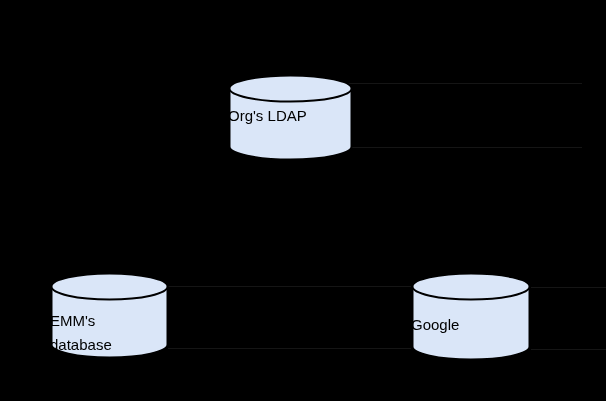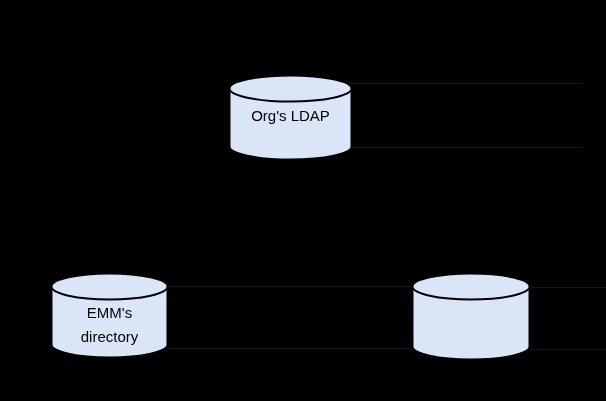--- a/index.html
+++ b/index.html
@@ -31,21 +31,21 @@
   }
   .cyl-shape {
     fill: var(--node-fill, #dae6f8);
     stroke: var(--node-stroke, #000);
     stroke-width: 2;
   }
   .label {
     position: absolute;
     left: 0;
     width: 100%;
-    text-align: center;
+    text-align: left;
     color: var(--label-text, #000);
     font-size: 15px;
     line-height: 24px;
     white-space: nowrap;
   }
 </style>
 </head>
 <body>
 
 <div class="canvas">
@@ -65,26 +65,29 @@
     <div class="label" style="top:30px">
       <div>Org's LDAP</div>
     </div>
   </div>
 
   <div class="node" style="left:50px; top:272px; width:119px; height:87px">
     <svg width="119" height="87" viewBox="0 0 119 87">
       <path class="cyl-shape" d="M1.5,14.5 L1.5,72.5 A58,13 0 0 0 117.5,72.5 L117.5,14.5"></path>
       <ellipse class="cyl-shape" cx="59.5" cy="14.5" rx="58" ry="13"></ellipse>
     </svg>
-    <div class="label" style="top:29px">
+    <div class="label" style="top:37px">
       <div>EMM's</div>
-      <div>directory</div>
+      <div>database</div>
     </div>
   </div>
 
   <div class="node" style="left:411px; top:272px; width:120px; height:89px">
     <svg width="120" height="89" viewBox="0 0 120 89">
       <path class="cyl-shape" d="M1.5,14.5 L1.5,74.5 A58.5,13 0 0 0 118.5,74.5 L118.5,14.5"></path>
       <ellipse class="cyl-shape" cx="60" cy="14.5" rx="58.5" ry="13"></ellipse>
     </svg>
+    <div class="label" style="top:41px">
+      <div>Google</div>
+    </div>
   </div>
 
 </div>
 
 </body></html>

